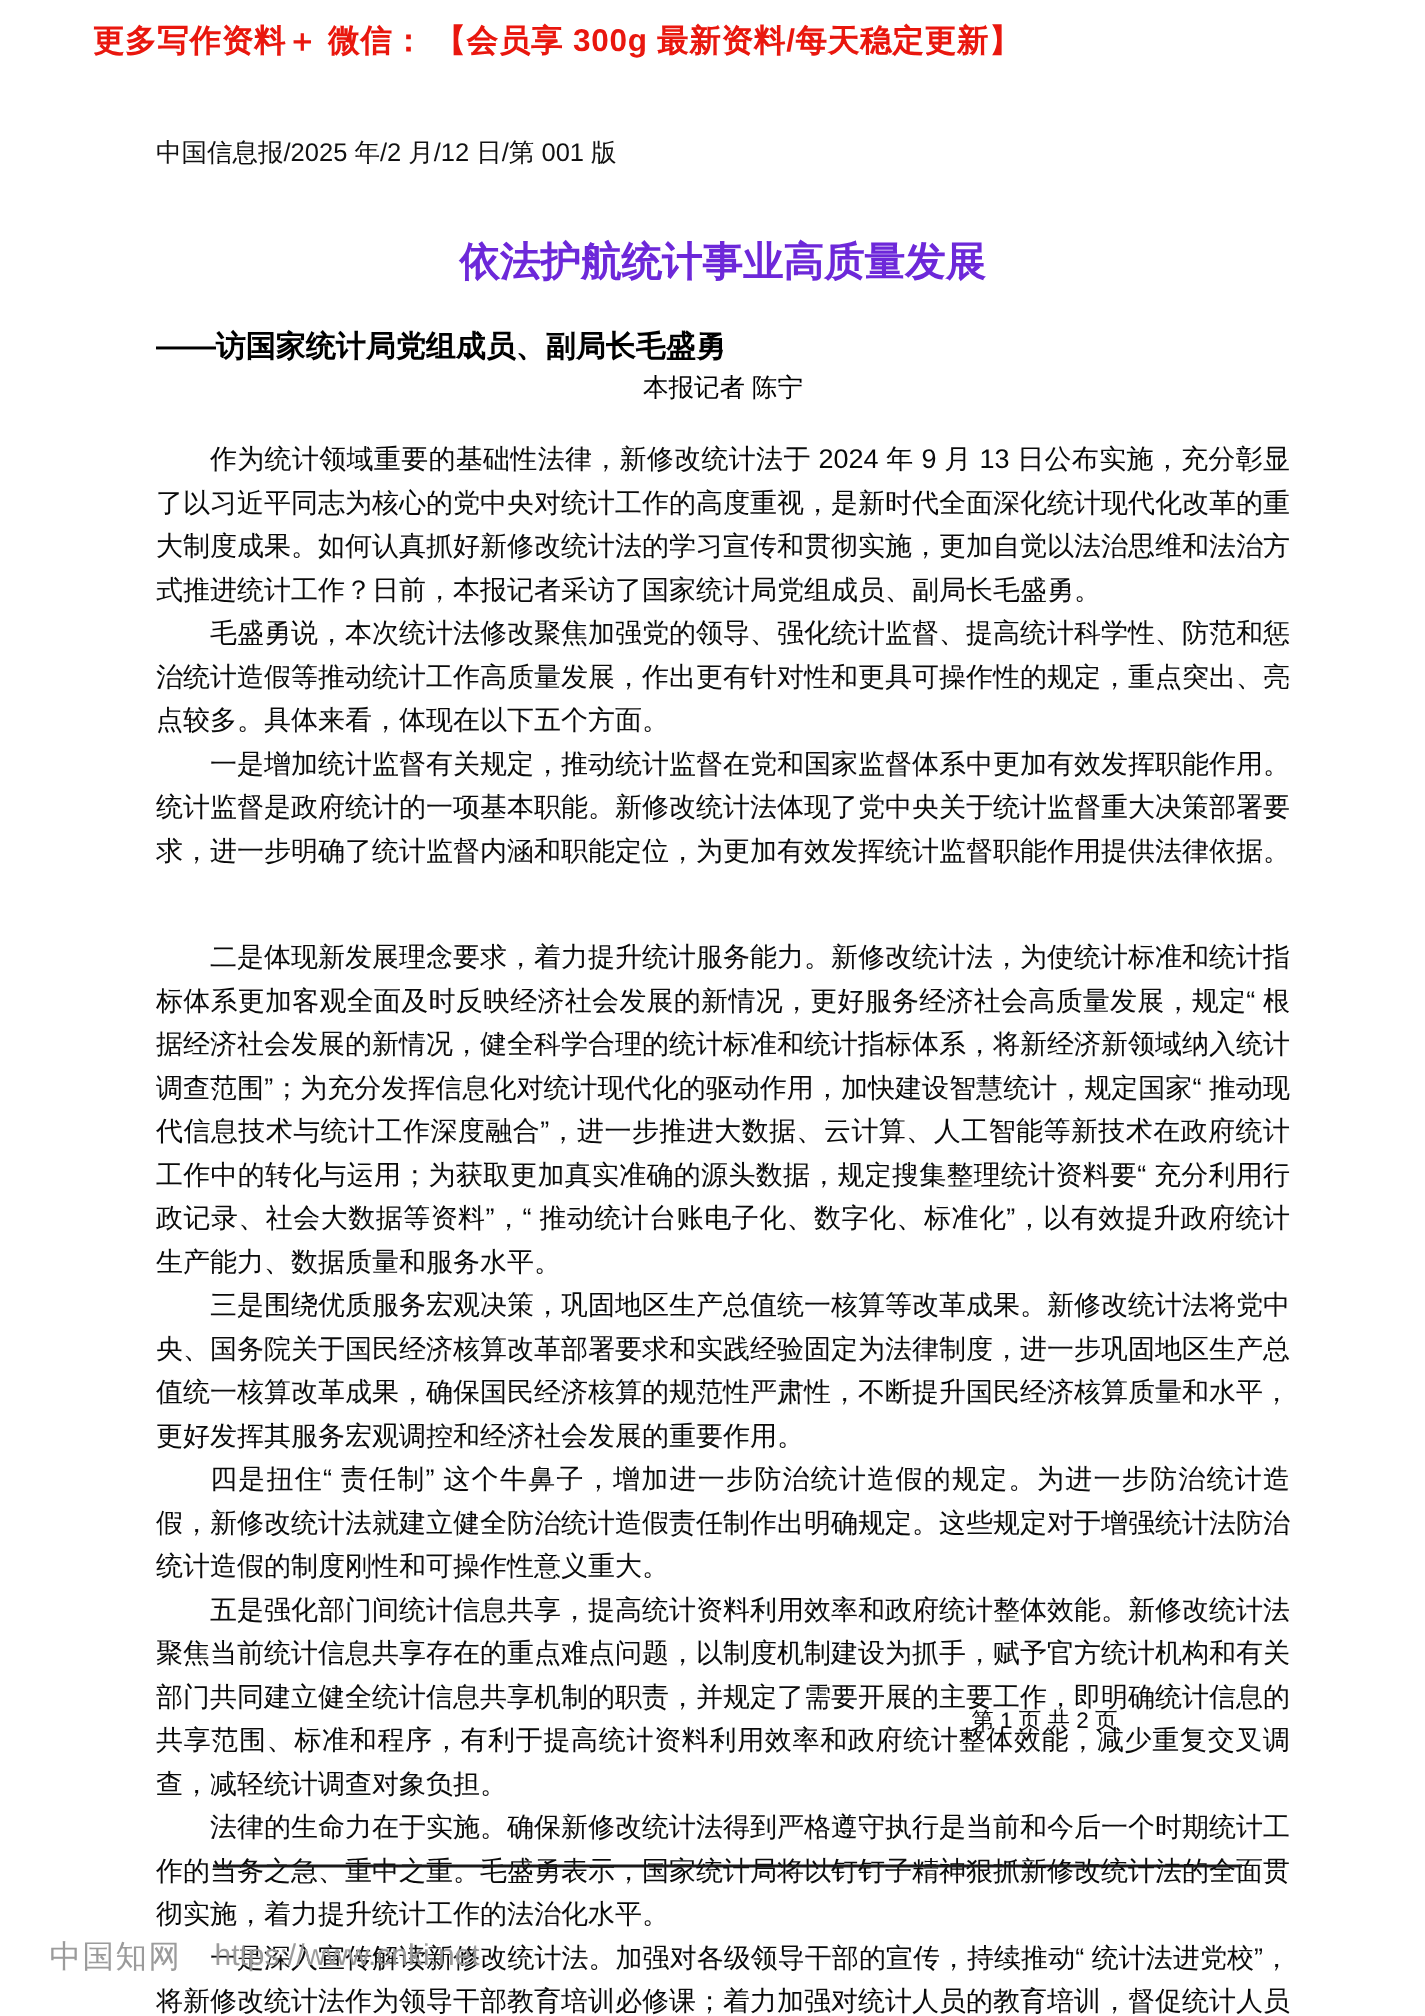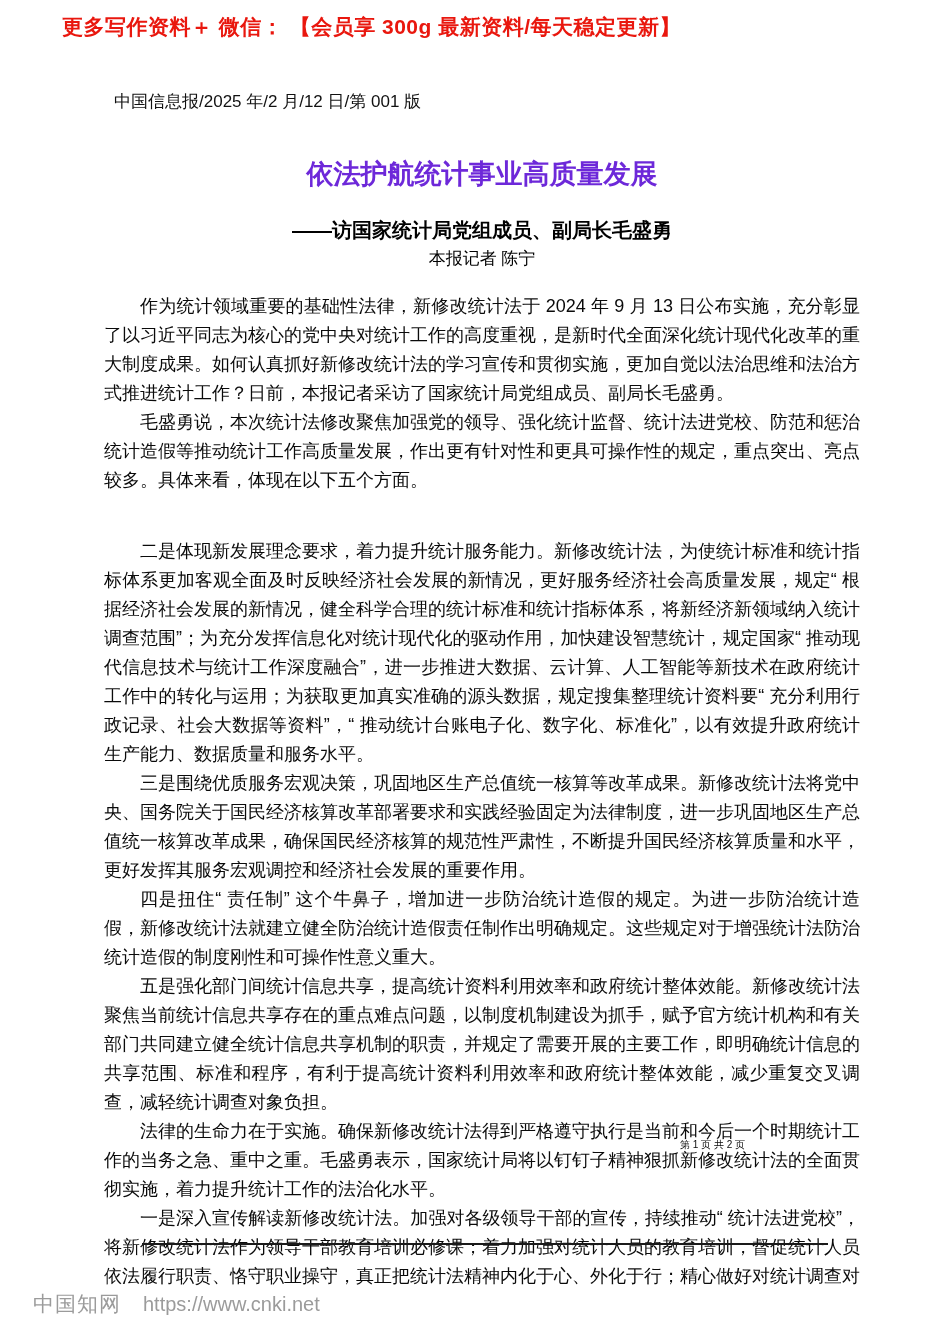--- a/index.html
+++ b/index.html
@@ -22,38 +22,37 @@
     letter-spacing: 0.5px;
     white-space: nowrap;
   }
   .source-line {
     position: absolute;
     left: 104px;
     top: 90px;
     font-size: 17px;
     color: #111111;
     white-space: nowrap;
-    margin-left: 10px;
   }
   .article-title {
     position: absolute;
     left: 104px;
     width: 756px;
     top: 138px;
     text-align: center;
     font-size: 27px;
     font-weight: bold;
     color: #6d28d9;
   }
   .article-subtitle {
     position: absolute;
     left: 104px;
     width: 756px;
     top: 200px;
-    text-align: center;
+    text-align: left;
     font-size: 20px;
     font-weight: bold;
     color: #000000;
   }
   .article-byline {
     position: absolute;
     left: 104px;
     width: 756px;
     top: 247px;
     text-align: center;
@@ -73,21 +72,21 @@
   .article-body p {
     margin: 0;
     text-indent: 2em;
     word-break: break-all;
   }
   .article-body p.gap-before { margin-top: 42px; }
   .page-number {
     position: absolute;
     right: 147px;
     top: 1138px;
-    font-size: 10px;
+    font-size: 15px;
     color: #0a0a0a;
     white-space: nowrap;
   }
   .divider-rule {
     position: absolute;
     left: 142px;
     top: 1243px;
     width: 686px;
     height: 0;
     border: none;
@@ -116,21 +115,22 @@
   <div class="source-line">中国信息报/2025 年/2 月/12 日/第 001 版</div>
 
   <h1 class="article-title">依法护航统计事业高质量发展</h1>
 
   <h2 class="article-subtitle">——访国家统计局党组成员、副局长毛盛勇</h2>
 
   <div class="article-byline">本报记者 陈宁</div>
 
   <div class="article-body">
     <p>作为统计领域重要的基础性法律，新修改统计法于 2024 年 9 月 13 日公布实施，充分彰显了以习近平同志为核心的党中央对统计工作的高度重视，是新时代全面深化统计现代化改革的重大制度成果。如何认真抓好新修改统计法的学习宣传和贯彻实施，更加自觉以法治思维和法治方式推进统计工作？日前，本报记者采访了国家统计局党组成员、副局长毛盛勇。</p>
-    <p>毛盛勇说，本次统计法修改聚焦加强党的领导、强化统计监督、统计法进党校、防范和惩治统计造假等推动统计工作高质量发展，作出更有针对性和更具可操作性的规定，重点突出、亮点较多。具体来看，体现在以下五个方面。</p>
+    <p>毛盛勇说，本次统计法修改聚焦加强党的领导、强化统计监督、提高统计科学性、防范和惩治统计造假等推动统计工作高质量发展，作出更有针对性和更具可操作性的规定，重点突出、亮点较多。具体来看，体现在以下五个方面。</p>
+    <p>一是增加统计监督有关规定，推动统计监督在党和国家监督体系中更加有效发挥职能作用。统计监督是政府统计的一项基本职能。新修改统计法体现了党中央关于统计监督重大决策部署要求，进一步明确了统计监督内涵和职能定位，为更加有效发挥统计监督职能作用提供法律依据。</p>
     <p class="gap-before">二是体现新发展理念要求，着力提升统计服务能力。新修改统计法，为使统计标准和统计指标体系更加客观全面及时反映经济社会发展的新情况，更好服务经济社会高质量发展，规定“ 根据经济社会发展的新情况，健全科学合理的统计标准和统计指标体系，将新经济新领域纳入统计调查范围”；为充分发挥信息化对统计现代化的驱动作用，加快建设智慧统计，规定国家“ 推动现代信息技术与统计工作深度融合”，进一步推进大数据、云计算、人工智能等新技术在政府统计工作中的转化与运用；为获取更加真实准确的源头数据，规定搜集整理统计资料要“ 充分利用行政记录、社会大数据等资料”，“ 推动统计台账电子化、数字化、标准化”，以有效提升政府统计生产能力、数据质量和服务水平。</p>
     <p>三是围绕优质服务宏观决策，巩固地区生产总值统一核算等改革成果。新修改统计法将党中央、国务院关于国民经济核算改革部署要求和实践经验固定为法律制度，进一步巩固地区生产总值统一核算改革成果，确保国民经济核算的规范性严肃性，不断提升国民经济核算质量和水平，更好发挥其服务宏观调控和经济社会发展的重要作用。</p>
     <p>四是扭住“ 责任制” 这个牛鼻子，增加进一步防治统计造假的规定。为进一步防治统计造假，新修改统计法就建立健全防治统计造假责任制作出明确规定。这些规定对于增强统计法防治统计造假的制度刚性和可操作性意义重大。</p>
     <p>五是强化部门间统计信息共享，提高统计资料利用效率和政府统计整体效能。新修改统计法聚焦当前统计信息共享存在的重点难点问题，以制度机制建设为抓手，赋予官方统计机构和有关部门共同建立健全统计信息共享机制的职责，并规定了需要开展的主要工作，即明确统计信息的共享范围、标准和程序，有利于提高统计资料利用效率和政府统计整体效能，减少重复交叉调查，减轻统计调查对象负担。</p>
     <p>法律的生命力在于实施。确保新修改统计法得到严格遵守执行是当前和今后一个时期统计工作的当务之急、重中之重。毛盛勇表示，国家统计局将以钉钉子精神狠抓新修改统计法的全面贯彻实施，着力提升统计工作的法治化水平。</p>
     <p>一是深入宣传解读新修改统计法。加强对各级领导干部的宣传，持续推动“ 统计法进党校”，将新修改统计法作为领导干部教育培训必修课；着力加强对统计人员的教育培训，督促统计人员依法履行职责、恪守职业操守，真正把统计法精神内化于心、外化于行；精心做好对统计调查对</p>
   </div>
 
   <div class="page-number">第 1 页 共 2 页</div>
 

